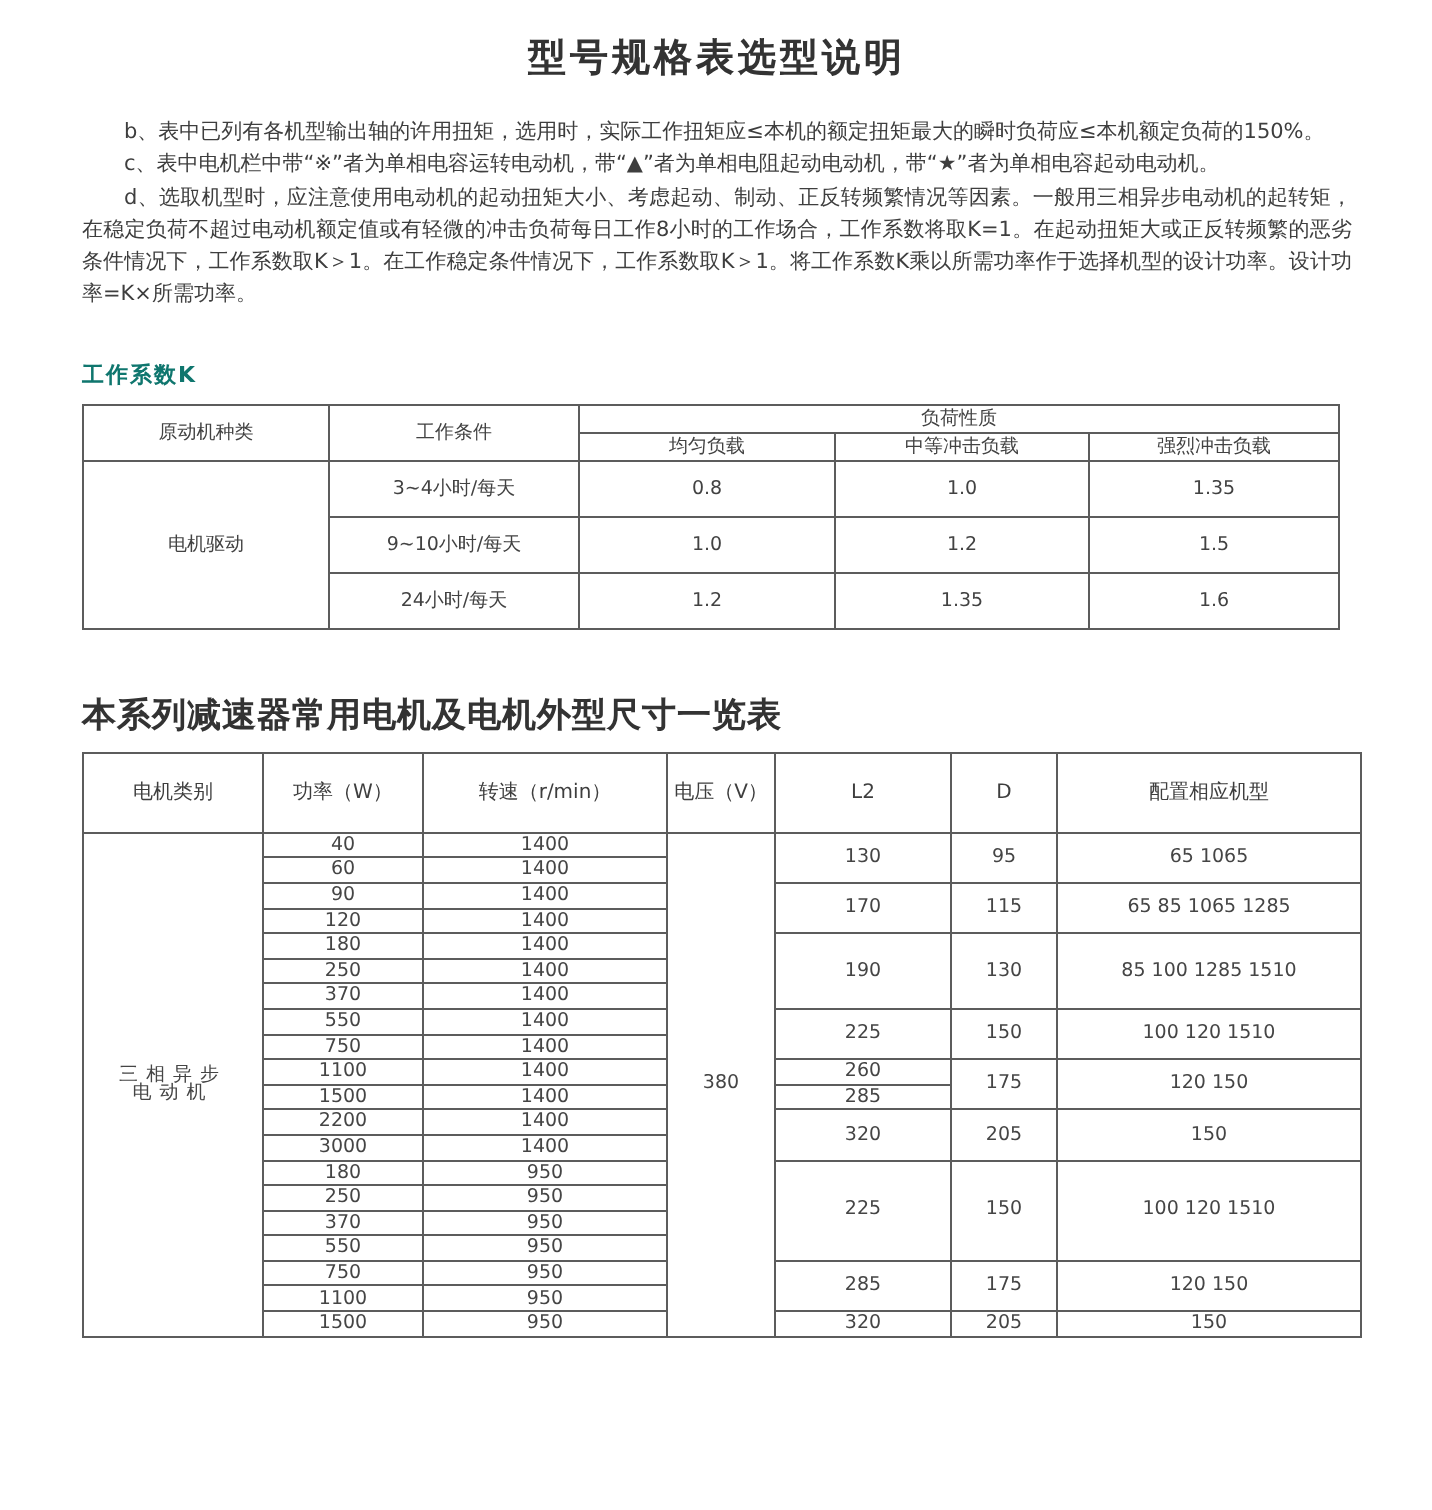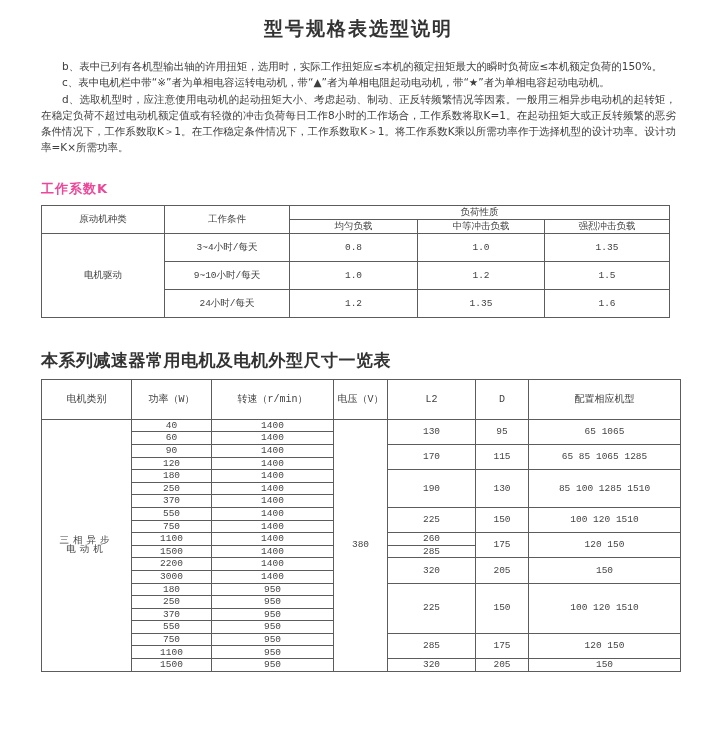--- a/index.html
+++ b/index.html
@@ -19,34 +19,34 @@
     letter-spacing: 2px;
     color: #333;
     margin-top: 4px;
   }
 
   .notes { margin-top: 16px; font-size: 10.5px; line-height: 16.3px; color: #3e3e3e; }
   .notes p { text-indent: 2em; text-align: justify; }
 
   .section-title-k {
     margin-top: 24px;
-    font-size: 13px;
+    font-size: 11px;
     font-weight: bold;
-    color: #ec4899;
+    color: #0f766e;
     letter-spacing: 1px;
   }
   .section-title-motor {
     margin-top: 31px;
     font-size: 17px;
     font-weight: bold;
     color: #333;
     letter-spacing: 0.5px;
   }
 
-  table { border-collapse: collapse; table-layout: fixed; font-family: Liberation Mono, monospace; }
+  table { border-collapse: collapse; table-layout: fixed; }
   td, th { border: 1px solid #5c5c5c; text-align: center; vertical-align: middle; font-weight: normal; overflow: hidden; }
 
   
   .k-table { width: 628px; margin-top: 7px; border: 1.5px solid #4a4a4a; }
   .k-table th, .k-table td { font-size: 9.5px; color: #424242; }
   .k-table .hdr-top th { height: 13px; }
   .k-table .hdr-sub th { height: 14px; }
   .k-table .body-row td { height: 28px; }
 
   

